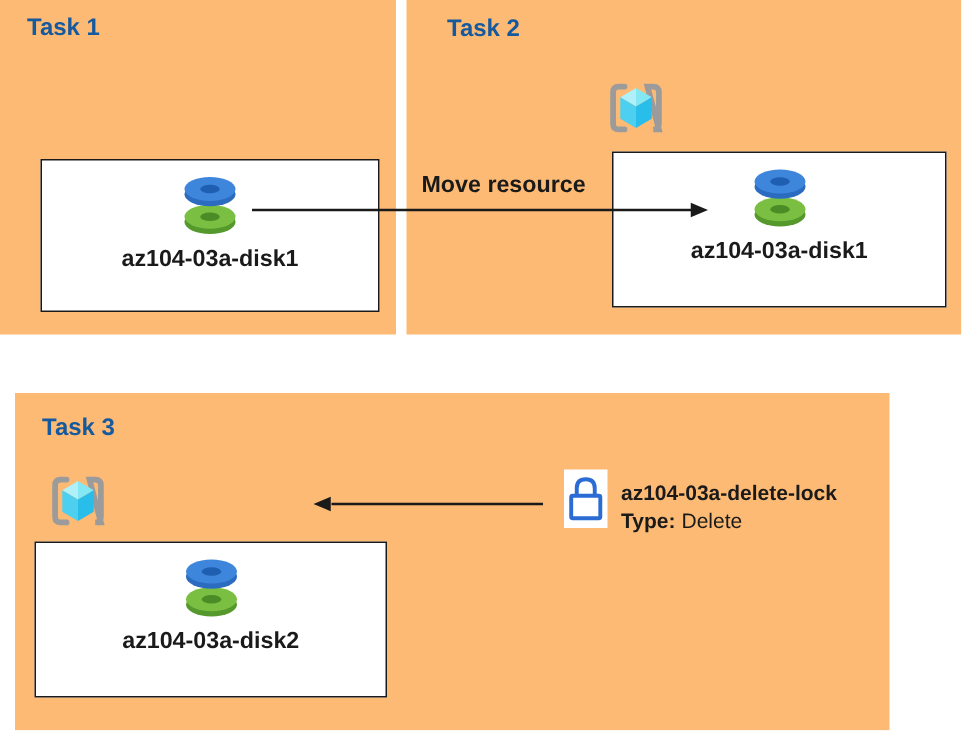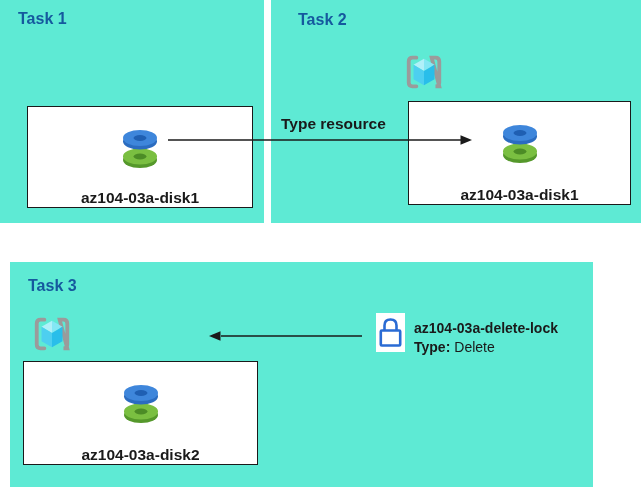--- a/index.html
+++ b/index.html
@@ -1,40 +1,39 @@
 <!DOCTYPE html>
 <html><head>
 <meta charset="utf-8">
 <style>
   html,body{margin:0;padding:0;background:#ffffff;}
   .canvas{
     position:relative;width:641px;height:487px;background:#ffffff;overflow:hidden;
     font-family:"Liberation Sans","DejaVu Sans",sans-serif;color:#1a1a1a;
   }
-  .panel{position:absolute;background:#5eead4;}
+  .panel{position:absolute;background:#fdba74;}
   .panel-task1{left:0;top:0;width:264px;height:223px;}
   .panel-task2{left:271px;top:0;width:370px;height:223px;}
   .panel-task3{left:10px;top:262px;width:583px;height:225px;}
   .task-title{
     position:absolute;font-size:16px;font-weight:bold;color:#15599e;margin:0;
   }
   .panel-task1 .task-title{left:18px;top:10px;}
   .panel-task2 .task-title{left:27px;top:11px;text-align:right;}
   .panel-task3 .task-title{left:18px;top:15px;}
   .rg-row{position:absolute;display:flex;align-items:center;}
   .panel-task1 .rg-row{left:32px;top:56px;}
   .panel-task2 .rg-row{left:132px;top:52px;}
   .panel-task3 .rg-row{left:21px;top:52px;}
   .rg-icon{width:42px;height:40px;display:block;flex:0 0 auto;}
   .rg-label{font-size:15.5px;font-weight:bold;margin-left:10px;white-space:nowrap;}
   .resource-box{
     position:absolute;background:#ffffff;border:1.5px solid #1a1a1a;
     display:flex;flex-direction:column;align-items:center;box-sizing:border-box;
-    padding-top:21px;
-    justify-content:space-between;
+    padding-top:9px;
   }
   .panel-task1 .resource-box{left:27px;top:106px;width:226px;height:102px;}
   .panel-task2 .resource-box{left:137px;top:101px;width:223px;height:104px;}
   .panel-task3 .resource-box{left:13px;top:99px;width:235px;height:104px;}
   .disk-icon{width:44px;height:42px;display:block;}
   .disk-label{font-size:15.5px;font-weight:bold;margin-top:6px;white-space:nowrap;}
   .arrows-overlay{position:absolute;left:0;top:0;width:641px;height:487px;pointer-events:none;}
   .move-label{
     position:absolute;left:281px;top:115px;font-size:15.5px;font-weight:bold;white-space:nowrap;
   }
@@ -137,15 +136,15 @@
     <g>
       <line x1="168" y1="140" x2="461" y2="140" stroke="#1a1a1a" stroke-width="1.6"></line>
       <polygon points="472,140 460.5,135.2 460.5,144.8" fill="#1a1a1a"></polygon>
     </g>
     <g>
       <line x1="221" y1="336" x2="362" y2="336" stroke="#1a1a1a" stroke-width="1.6"></line>
       <polygon points="209,336 220.5,331.2 220.5,340.8" fill="#1a1a1a"></polygon>
     </g>
   </svg>
 
-  <div class="move-label">Type resource</div>
+  <div class="move-label">Move resource</div>
 
 </div>
 
 </body></html>

